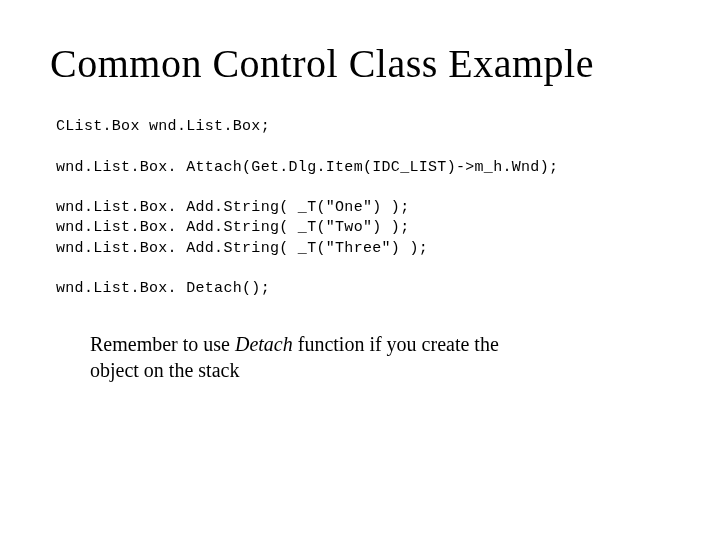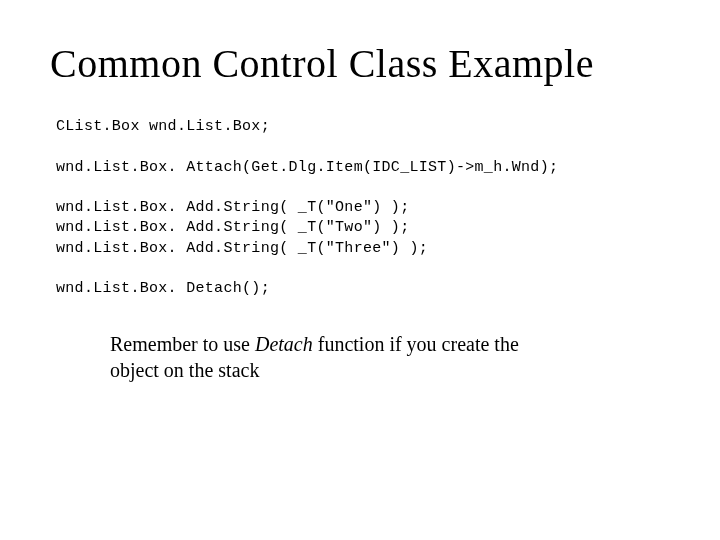--- a/index.html
+++ b/index.html
@@ -29,21 +29,21 @@
     font-size: 15px;
     line-height: 1.35;
     white-space: pre;
     margin-left: 6px;
     margin-bottom: 32px;
     letter-spacing: 0.3px;
   }
   .note {
     font-size: 20px;
     line-height: 1.3;
-    margin-left: 60px;
+    margin-left: 40px;
     max-width: 420px;
   }
   .note .italic {
     font-style: italic;
   }
 </style>
 </head>
 <body>
 
 <div class="slide">

